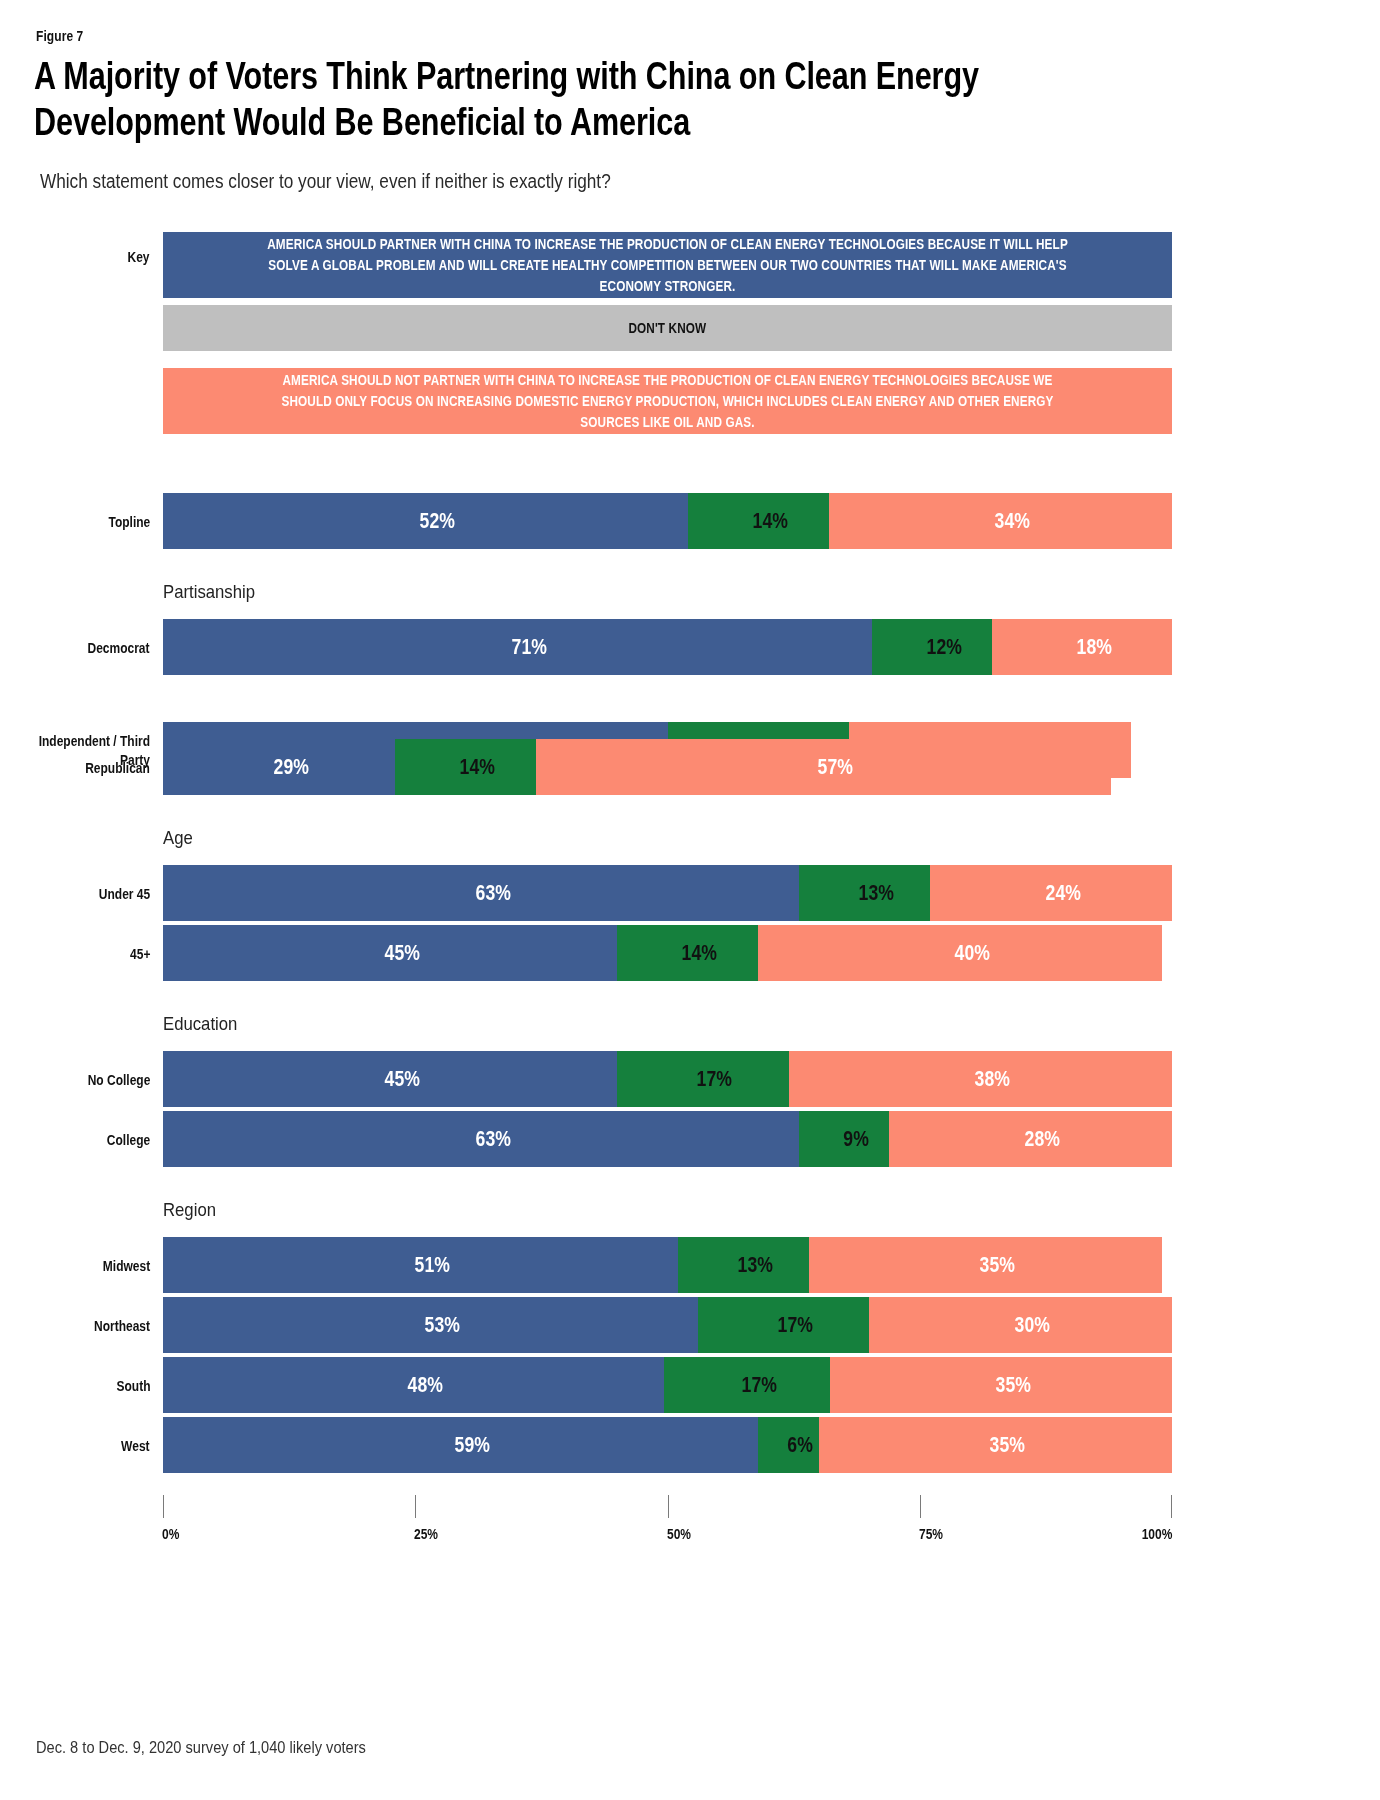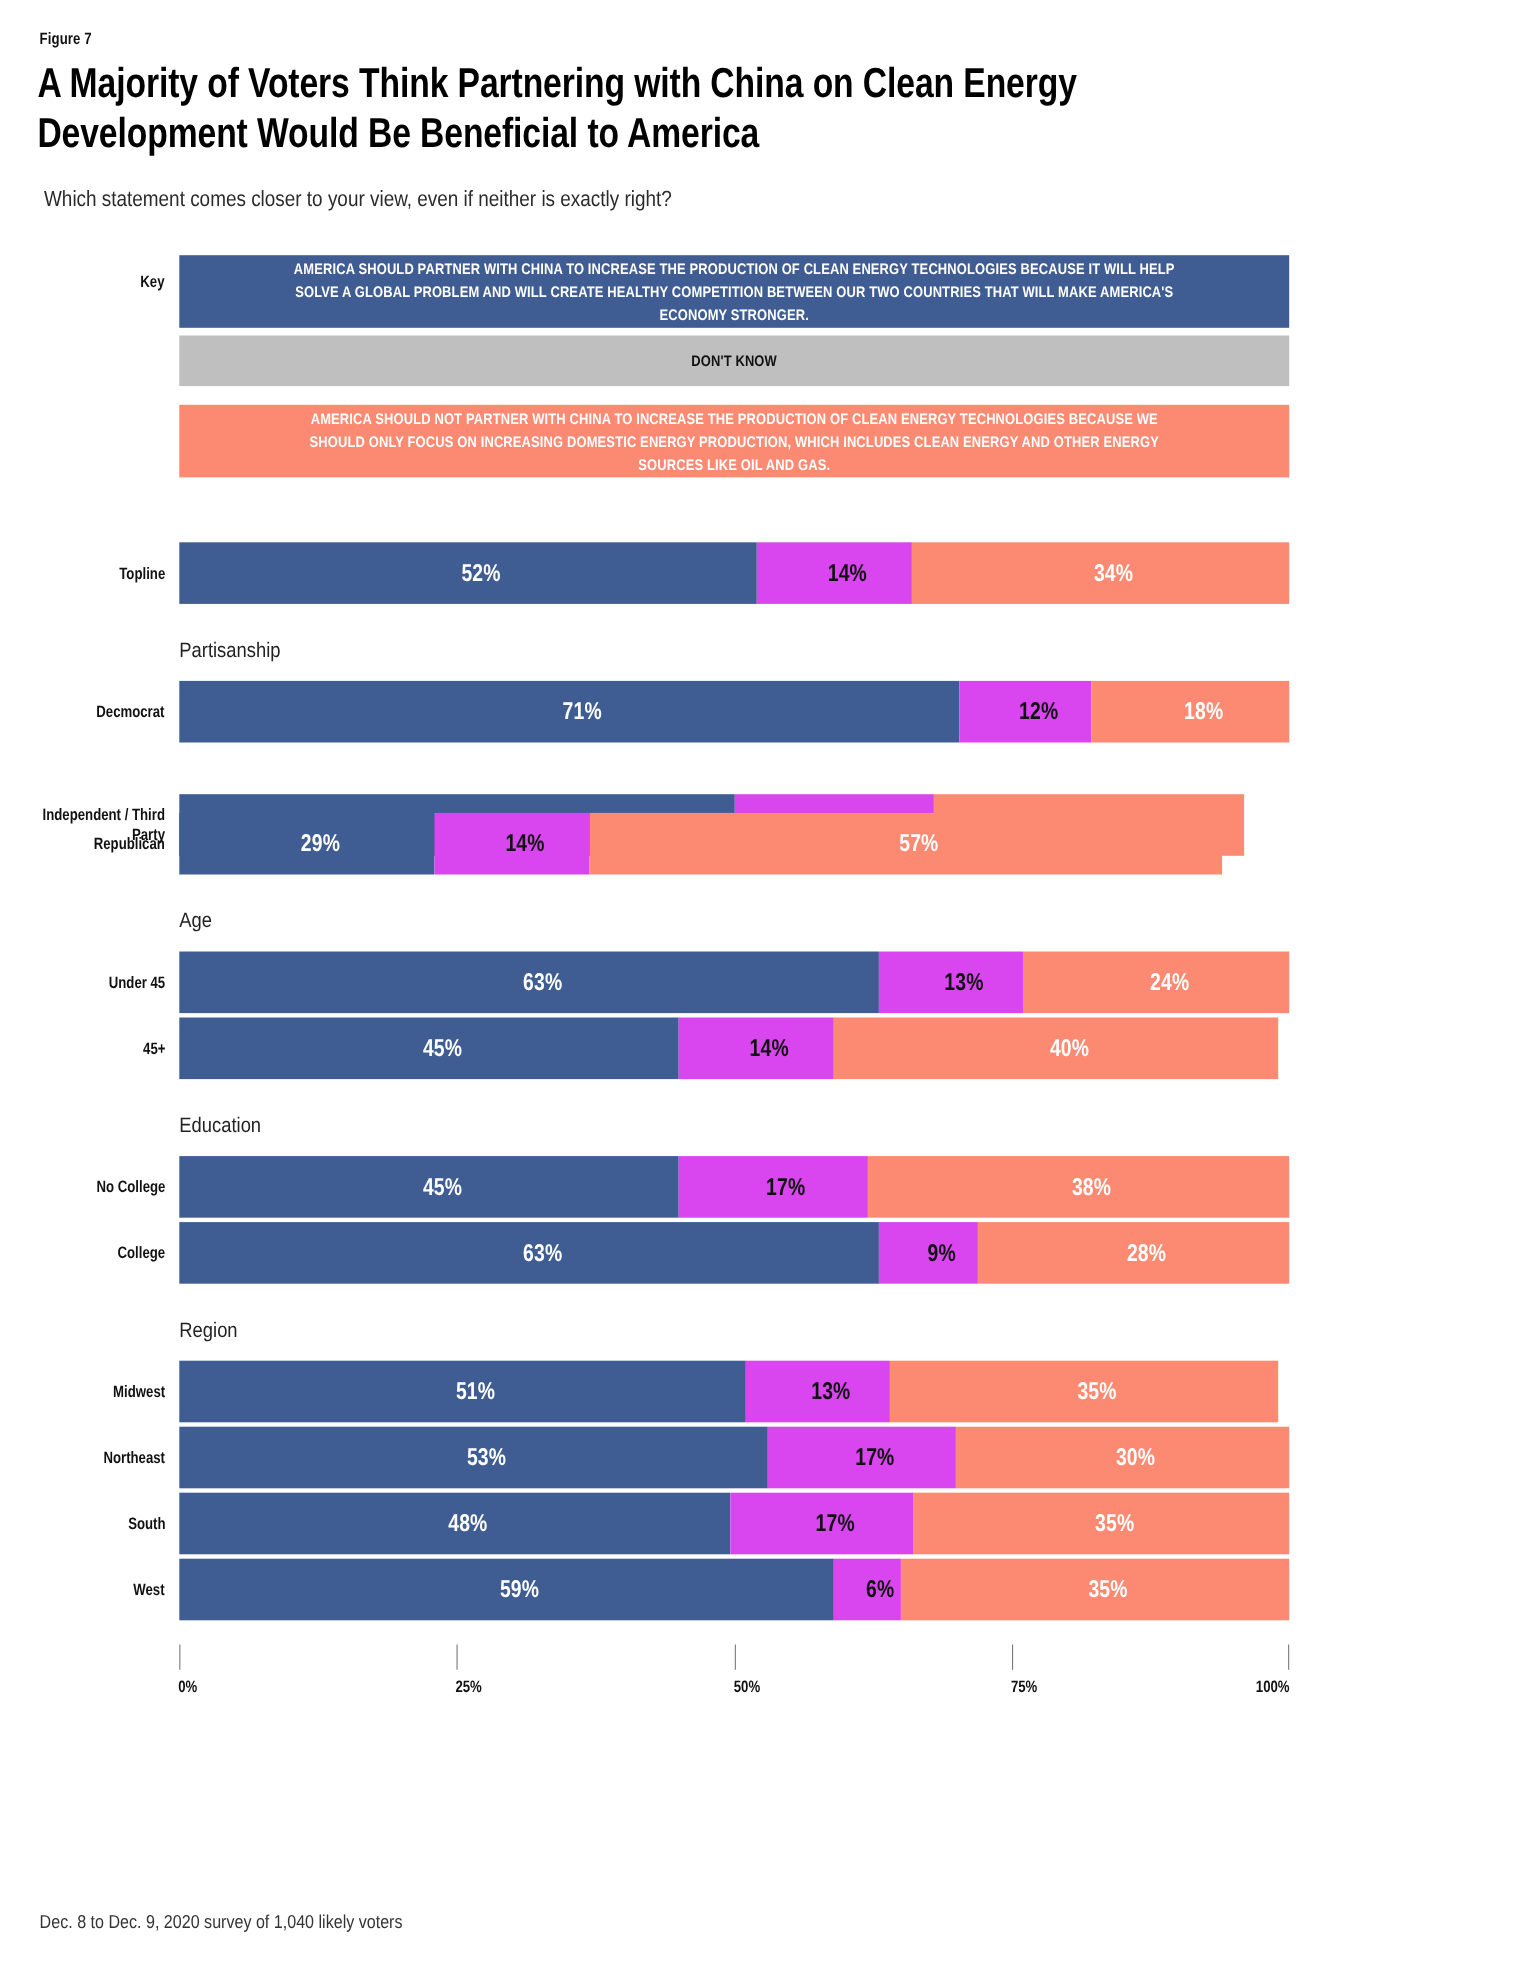--- a/index.html
+++ b/index.html
@@ -168,21 +168,21 @@
   .seg .val {
     font-size: 22px;
     font-weight: bold;
     letter-spacing: .2px;
     transform: scaleX(.80);
     transform-origin: center center;
     white-space: nowrap;
   }
   .seg.s-agree { background: #3f5d92; }
   .seg.s-agree .val { color: #ffffff; }
-  .seg.s-dk    { background: #d946ef; }
+  .seg.s-dk    { background: #15803d; }
   .seg.s-dk .val { color: #111111; }
   .seg.s-dis   { background: #fc8a72; }
   .seg.s-dis .val { color: #ffffff; }
 
   
   .axis {
     position: absolute;
     left: 163px;
     width: 1009px;
     height: 60px;

